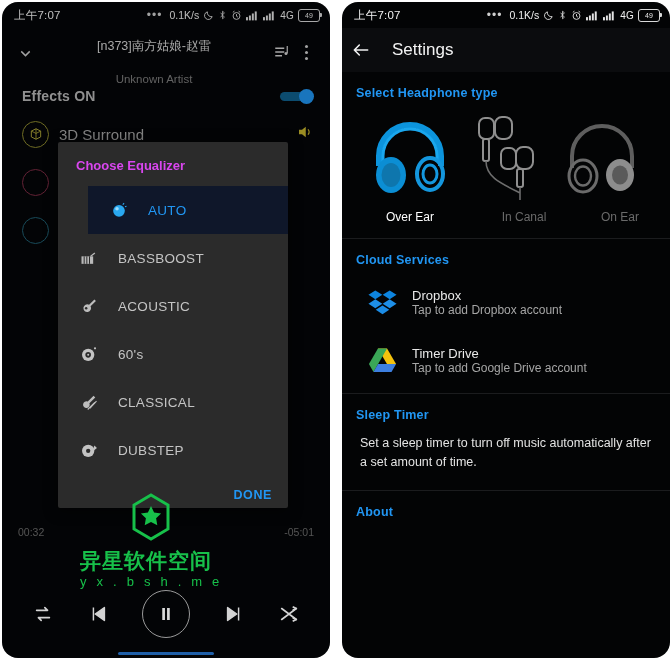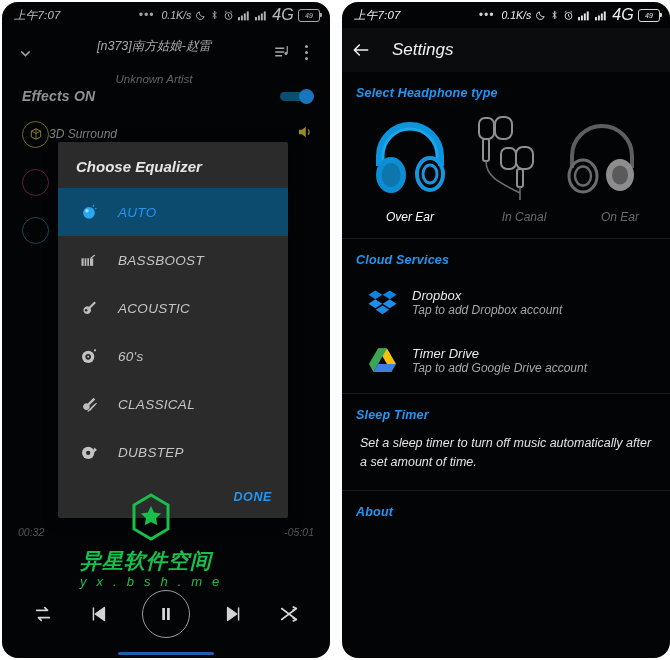--- a/index.html
+++ b/index.html
@@ -1,31 +1,31 @@
 <!DOCTYPE html>
 <html><head>
 <meta charset="utf-8">
 <style>
   html,body{margin:0;padding:0;background:#ffffff;}
   body{width:670px;height:660px;overflow:hidden;font-family:"Liberation Sans","DejaVu Sans",sans-serif;}
 
-  .screens{position:relative;width:670px;height:660px;display:flex;gap:6px;padding:0;box-sizing:border-box;font-style:italic;}
+  .screens{position:relative;width:670px;height:660px;display:flex;gap:6px;padding:0;box-sizing:border-box;}
 
   .phone{position:relative;width:330px;height:656px;margin-top:2px;border-radius:16px;overflow:hidden;background:#000;}
   .phone.left{margin-left:2px;background:#050608;}
   .phone.right{margin-left:6px;background:#030405;}
 
   
   .statusbar{height:26px;display:flex;align-items:center;padding:0 10px 0 12px;color:#e9e9e9;font-size:11px;box-sizing:border-box;}
   .sb-time{font-size:11.5px;letter-spacing:.2px;color:#f2f2f2;}
   .sb-right{margin-left:auto;display:flex;align-items:center;gap:4px;}
   .sb-dots{letter-spacing:1px;color:#cfcfcf;font-size:12px;margin-right:3px;}
   .sb-speed{font-size:10.5px;color:#f0f0f0;}
   .sb-ic{color:#e4e4e4;display:inline-flex;align-items:center;}
-  .sb-4g{font-size:16px;color:#f0f0f0;letter-spacing:.2px;}
+  .sb-4g{font-size:10px;color:#f0f0f0;letter-spacing:.2px;}
   .batt{width:20px;height:11px;border:1.2px solid #d8d8d8;border-radius:3px;position:relative;display:flex;align-items:center;justify-content:center;}
   .batt:after{content:"";position:absolute;right:-3px;top:3px;width:1.6px;height:4px;background:#d8d8d8;border-radius:0 1px 1px 0;}
   .batt span{font-size:7px;color:#eaeaea;line-height:1;}
 
   
   .player-head{display:flex;align-items:flex-start;padding:8px 12px 0 10px;height:48px;box-sizing:border-box;}
   .chev{width:26px;height:26px;display:flex;align-items:center;justify-content:center;color:#cfcfcf;flex:0 0 auto;margin-top:4px;}
   .track-wrap{flex:1;text-align:center;margin-top:2px;overflow:hidden;}
   .track-title{color:#d7d7d7;font-size:12.5px;white-space:nowrap;overflow:hidden;text-overflow:clip;}
   .track-artist{color:#7e7e7e;font-size:11.5px;margin-top:18px;}
@@ -38,21 +38,21 @@
   .effects-label{color:#b9b9b9;font-size:14px;font-weight:bold;letter-spacing:.2px;}
   .switch{margin-left:auto;width:34px;height:14px;position:relative;}
   .switch .tr{position:absolute;left:0;top:3px;width:28px;height:9px;border-radius:5px;background:#10628f;}
   .switch .kn{position:absolute;right:0;top:0;width:15px;height:15px;border-radius:50%;background:#2196f3;}
 
   
   .eff-item{display:flex;align-items:center;padding:0 16px 0 20px;height:48px;box-sizing:border-box;}
   .eff-ring{width:25px;height:25px;border-radius:50%;border:1.3px solid #8d8a2e;display:flex;align-items:center;justify-content:center;flex:0 0 auto;}
   .eff-ring.pink{border-color:#7d2b44;}
   .eff-ring.cyan{border-color:#1f5f72;}
-  .eff-name{color:#a9a9a9;font-size:12px;}
+  .eff-name{color:#a9a9a9;font-size:15px;margin-left:10px;}
   .eff-right{margin-left:auto;}
 
   
   .times{position:absolute;left:0;right:0;bottom:120px;display:flex;justify-content:space-between;padding:0 16px;box-sizing:border-box;color:#6d6d6d;font-size:10.5px;}
 
   
   .watermark{position:absolute;left:78px;bottom:70px;display:flex;align-items:center;gap:9px;flex-direction:column;}
   .wm-hex{width:44px;height:48px;position:relative;display:flex;align-items:center;justify-content:center;}
   .wm-text{display:flex;flex-direction:column;line-height:1;}
   .wm-cn{color:#17c04a;font-size:21px;font-weight:bold;letter-spacing:1px;}
@@ -60,28 +60,28 @@
 
   
   .controls{position:absolute;left:0;right:0;bottom:16px;height:56px;display:flex;align-items:center;justify-content:space-around;padding:0 14px;box-sizing:border-box;}
   .ctl{color:#d3d3d3;display:flex;align-items:center;justify-content:center;}
   .play-btn{width:46px;height:46px;border-radius:50%;border:1.4px solid #9a9a9a;display:flex;align-items:center;justify-content:center;}
   .navbar{position:absolute;left:50%;transform:translateX(-50%);bottom:3px;width:96px;height:3.5px;border-radius:2px;background:#1f5fa8;}
 
   
   .scrim{position:absolute;left:0;top:0;right:0;bottom:0;background:rgba(0,0,0,0.22);}
   .dialog{position:absolute;left:56px;top:140px;width:230px;background:#2b2b2b;box-shadow:0 2px 14px rgba(0,0,0,.6);display:flex;flex-direction:column;overflow:hidden;border-radius:2px;}
-  .dlg-title{color:#e5e5e5;font-size:15px;font-weight:bold;padding:16px 18px 13px 18px;}
+  .dlg-title{color:#d946ef;font-size:13px;font-weight:bold;padding:16px 18px 13px 18px;}
   .dlg-list{position:relative;height:298px;overflow:hidden;}
   .dlg-row{display:flex;align-items:center;height:48px;padding:0 18px;box-sizing:border-box;}
-  .dlg-row.sel{background:#0c4a6e;}
+  .dlg-row.sel{background:#0f172a;margin-left:30px;}
   .dlg-ic{width:26px;height:26px;display:flex;align-items:center;justify-content:center;flex:0 0 auto;}
   .dlg-label{margin-left:16px;color:#c4c4c4;font-size:13.5px;letter-spacing:.3px;}
   .dlg-row.sel .dlg-label{color:#2196f3;}
-  .dlg-foot{display:flex;justify-content:flex-end;padding:4px 16px 14px 0;}
+  .dlg-foot{display:flex;justify-content:flex-end;padding:4px 16px 6px 0;}
   .done{color:#2196f3;font-size:12.5px;font-weight:bold;letter-spacing:.6px;}
 
   
   .appbar{height:44px;display:flex;align-items:center;padding:0 6px;box-sizing:border-box;background:#0b0c0e;}
   .appbar .back{width:26px;height:26px;display:flex;align-items:center;justify-content:center;color:#f0f0f0;}
   .appbar .title{color:#f3f3f3;font-size:17px;margin-left:18px;}
   .sec{padding:0 14px;box-sizing:border-box;}
   .sec-head{color:#2196f3;font-size:12.5px;font-weight:bold;padding:14px 0 6px 0;letter-spacing:.2px;}
   .hp-row{display:flex;justify-content:space-between;align-items:flex-end;padding:4px 6px 10px 6px;}
   .hp{width:96px;display:flex;flex-direction:column;align-items:center;}

